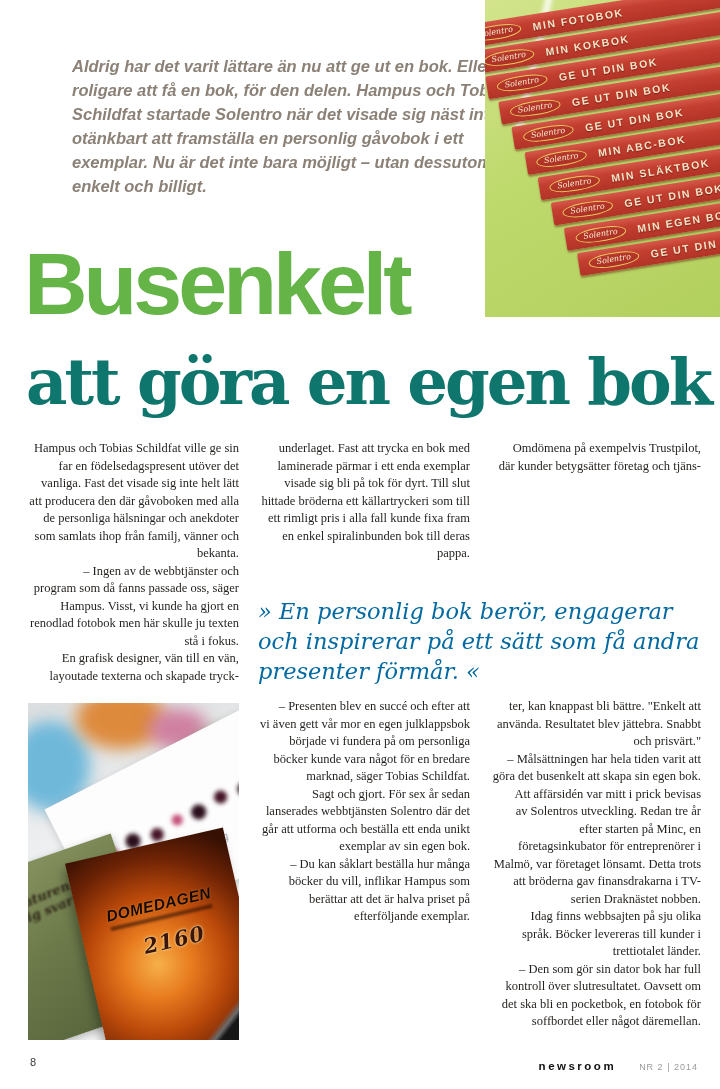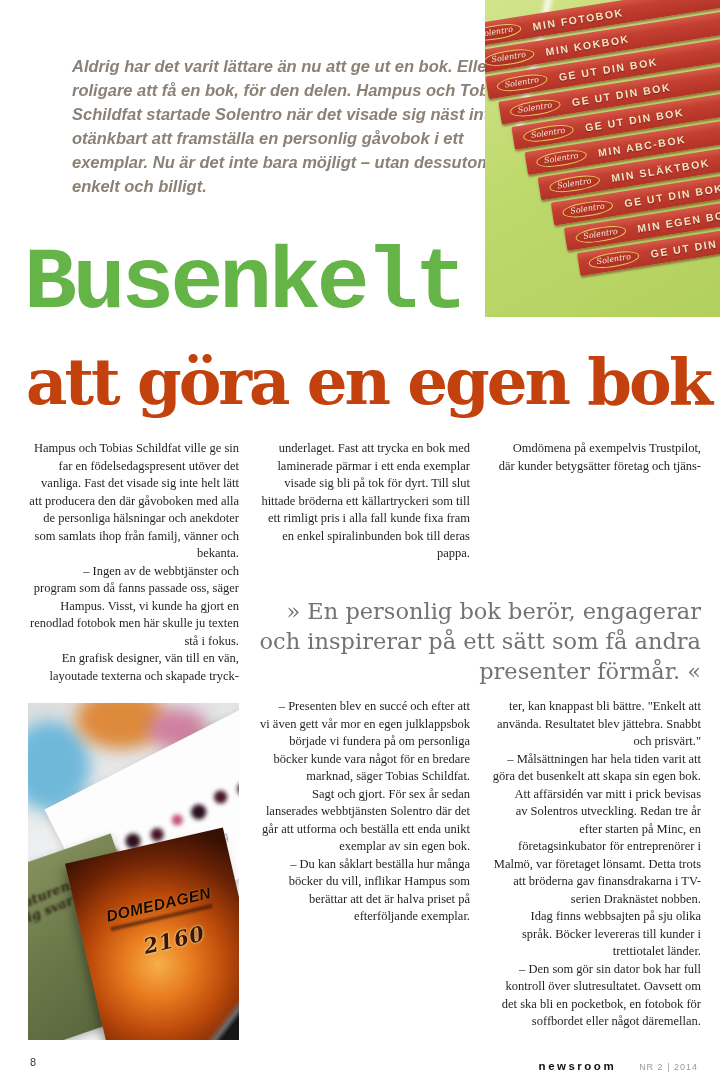--- a/index.html
+++ b/index.html
@@ -6,41 +6,41 @@
   #page{position:relative;width:720px;height:1089px;background:#ffffff;overflow:hidden;
         font-family:"Liberation Serif",serif;}
 
   
   .intro{position:absolute;left:28px;top:54px;width:452px;
          font-family:"Liberation Sans",sans-serif;font-style:italic;font-weight:bold;
          font-size:16.5px;line-height:24px;color:#8b8177;margin-left:44px;}
 
   
   .headline-1{position:absolute;left:24px;top:240px;
-              font-family:Liberation Mono, monospace;font-weight:bold;
+              font-family:Liberation Sans, sans-serif;font-weight:bold;
               font-size:88px;line-height:1;letter-spacing:-4px;color:#64b447;}
   .headline-2{position:absolute;left:26px;top:350px;
               font-family:"DejaVu Serif",serif;font-weight:bold;
-              font-size:64px;line-height:1;letter-spacing:-3px;color:#c2410c;}
+              font-size:64px;line-height:1;letter-spacing:-3px;color:#0f766e;}
 
   
   .col{position:absolute;width:211px;font-size:12.5px;line-height:17.5px;color:#221f1c;
        text-align:right;}
   .col p{margin:0;}
   .col p.indent{text-indent:11px;}
   #col1{left:28px;top:440px;}
   #col2-top{left:259px;top:440px;}
   #col2-bottom{left:259px;top:698px;}
   #col3-top{left:490px;top:440px;}
   #col3-bottom{left:490px;top:698px;}
 
   
-  .pull-quote{position:absolute;left:258px;top:596px;width:443px;text-align:right;
-              font-family:"DejaVu Serif",serif;
-              font-size:22.5px;line-height:30px;color:#737373;}
+  .pull-quote{position:absolute;left:258px;top:596px;width:443px;text-align:left;
+              font-family:"DejaVu Serif",serif;font-style:italic;
+              font-size:22.5px;line-height:30px;color:#0369a1;}
 
   
   .photo-stack{position:absolute;left:485px;top:0;width:235px;height:317px;overflow:hidden;
                background:linear-gradient(150deg,#d3e48c 0%,#bed96c 45%,#b2d05e 100%);}
   .stem{position:absolute;left:46px;top:-14px;width:7px;height:150px;
         background:rgba(255,255,255,.8);transform:rotate(13deg);filter:blur(2px);}
   .stack-wrap{position:absolute;left:-26px;top:26px;transform:rotate(-9deg);transform-origin:0 0;}
   .spine{position:relative;width:330px;height:23px;margin-bottom:4px;border-radius:2px;
          background:linear-gradient(180deg,#d6584a 0%,#c33f30 35%,#b23327 100%);
          box-shadow:0 2px 2px rgba(90,20,12,.45);

